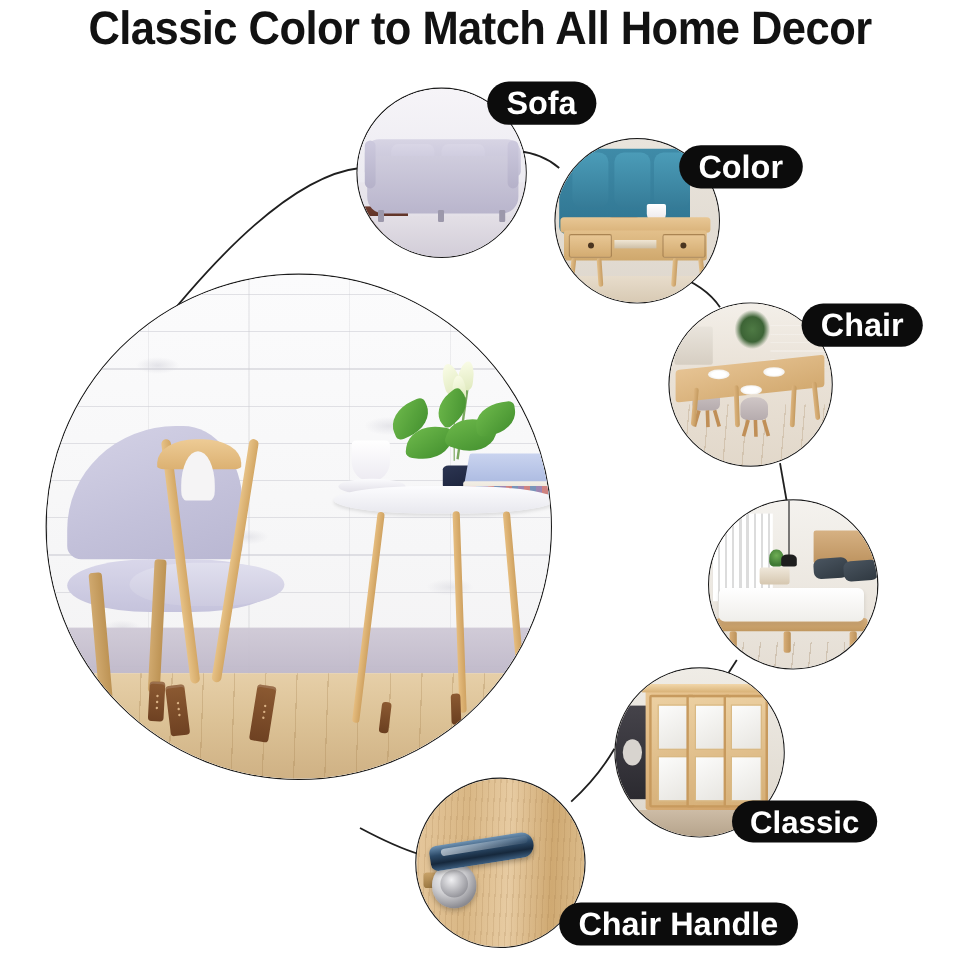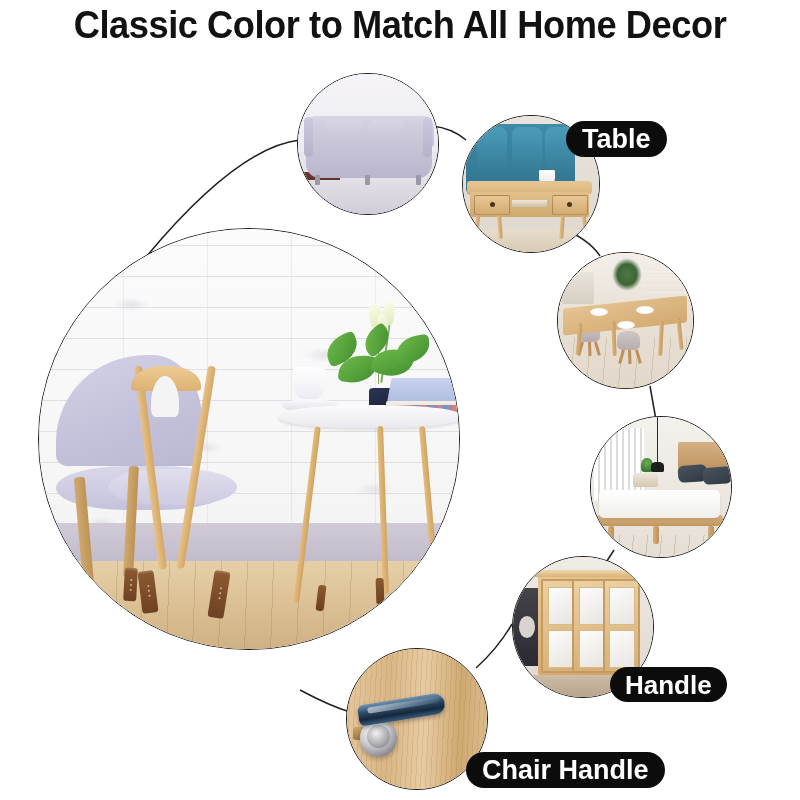--- a/index.html
+++ b/index.html
@@ -355,20 +355,21 @@
       <div class="cush" style="left:20%;"></div>
       <div class="cush" style="left:50%;"></div>
       <div class="sofa-body"></div>
       <div class="sofa-arm" style="left:4%;"></div>
       <div class="sofa-arm" style="right:4%;"></div>
       <div class="sofa-leg" style="left:12%;"></div>
       <div class="sofa-leg" style="left:48%;"></div>
       <div class="sofa-leg" style="right:12%;"></div>
     </div>
   </div>
+  <div class="pill" id="p-sofa">Sofa</div>
 
   <div class="circ thin" id="c-table">
     <div class="inner">
       <div class="t2-bg"></div>
       <div class="t2-sofa"></div>
       <div class="t2-cush" style="left:10%;"></div>
       <div class="t2-cush" style="left:36%;"></div>
       <div class="t2-cush" style="left:60%;"></div>
       <div class="t2-floor"></div>
       <div class="t2-cup"></div>
@@ -379,21 +380,21 @@
       <div class="t2-drw" style="left:8%;"></div>
       <div class="t2-drw" style="right:8%;"></div>
       <div class="t2-knob" style="left:20%;"></div>
       <div class="t2-knob" style="right:20%;"></div>
       <div class="t2-leg" style="left:9%;transform:rotate(6deg);"></div>
       <div class="t2-leg" style="left:26%;transform:rotate(-4deg);"></div>
       <div class="t2-leg" style="right:26%;transform:rotate(4deg);"></div>
       <div class="t2-leg" style="right:9%;transform:rotate(-6deg);"></div>
     </div>
   </div>
-  <div class="pill" id="p-table">Table</div>
+  <div class="pill" id="p-table">Color</div>
 
   <div class="circ thin" id="c-chair">
     <div class="inner">
       <div class="c3-bg"></div>
       <div class="c3-wall"></div>
       <div class="c3-brick"></div>
       <div class="c3-cab"></div>
       <div class="c3-plant"></div>
       <div class="c3-floor"></div>
 
@@ -413,20 +414,21 @@
       <div class="c3-top"></div>
       <div class="c3-plate" style="left:24%;top:41%;"></div>
       <div class="c3-plate" style="left:58%;top:39%;"></div>
       <div class="c3-plate" style="left:44%;top:50%;"></div>
       <div class="c3-leg" style="left:14%;top:52%;height:24%;transform:rotate(5deg);"></div>
       <div class="c3-leg" style="left:40%;top:50%;height:26%;transform:rotate(-2deg);"></div>
       <div class="c3-leg" style="right:22%;top:50%;height:26%;transform:rotate(3deg);"></div>
       <div class="c3-leg" style="right:8%;top:48%;height:24%;transform:rotate(-6deg);"></div>
     </div>
   </div>
+  <div class="pill" id="p-chair">Chair</div>
 
   <div class="circ thin" id="c-bed">
     <div class="inner">
       <div class="b4-bg"></div>
       <div class="b4-blind"></div>
       <div class="b4-head"></div>
       <div class="b4-pil" style="left:62%;top:34%;"></div>
       <div class="b4-pil" style="left:80%;top:36%;"></div>
       <div class="b4-night"></div>
       <div class="b4-pot"></div>
@@ -458,21 +460,21 @@
       <div class="k5-door" style="left:42%;">
         <div class="k5-pane" style="top:6%;height:40%;"></div>
         <div class="k5-pane" style="top:54%;height:40%;"></div>
       </div>
       <div class="k5-door" style="left:64%;">
         <div class="k5-pane" style="top:6%;height:40%;"></div>
         <div class="k5-pane" style="top:54%;height:40%;"></div>
       </div>
     </div>
   </div>
-  <div class="pill" id="p-cabinet">Handle</div>
+  <div class="pill" id="p-cabinet">Classic</div>
 
   <div class="circ thin" id="c-handle">
     <div class="inner">
       <div class="h6-bg"></div>
       <div class="h6-grain"></div>
       <div class="h6-stub"></div>
       <div class="h6-rose"></div>
       <div class="h6-rose2"></div>
       <div class="h6-lever"></div>
       <div class="h6-lev-hi"></div>

